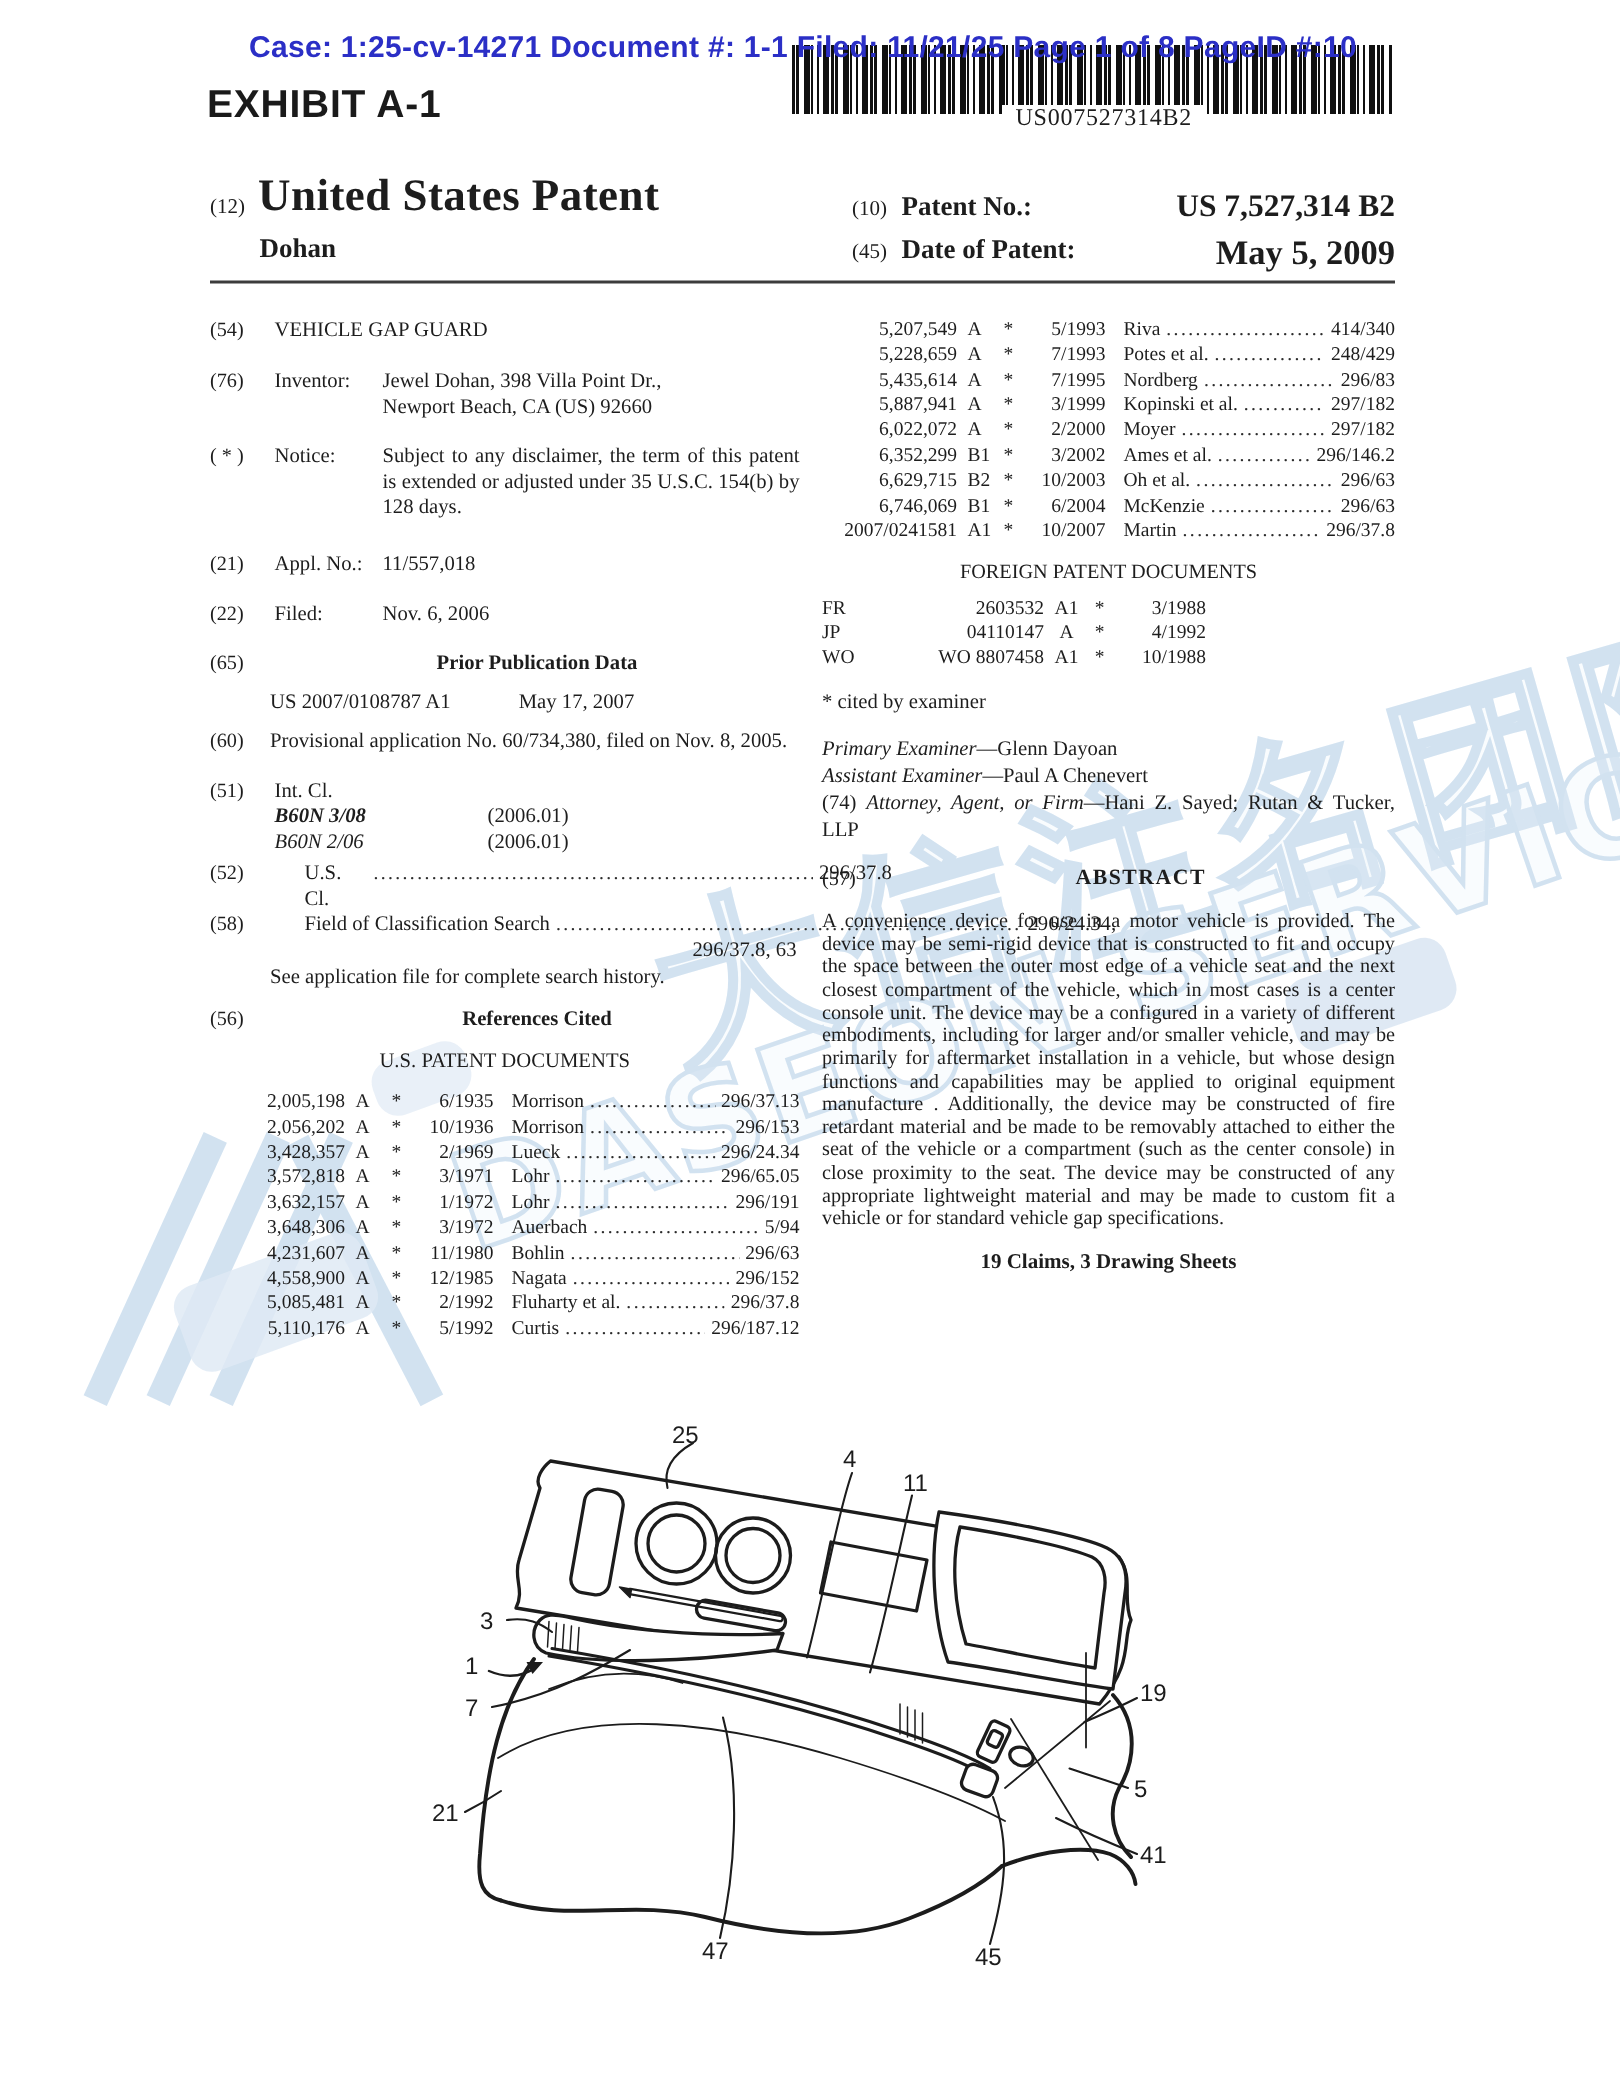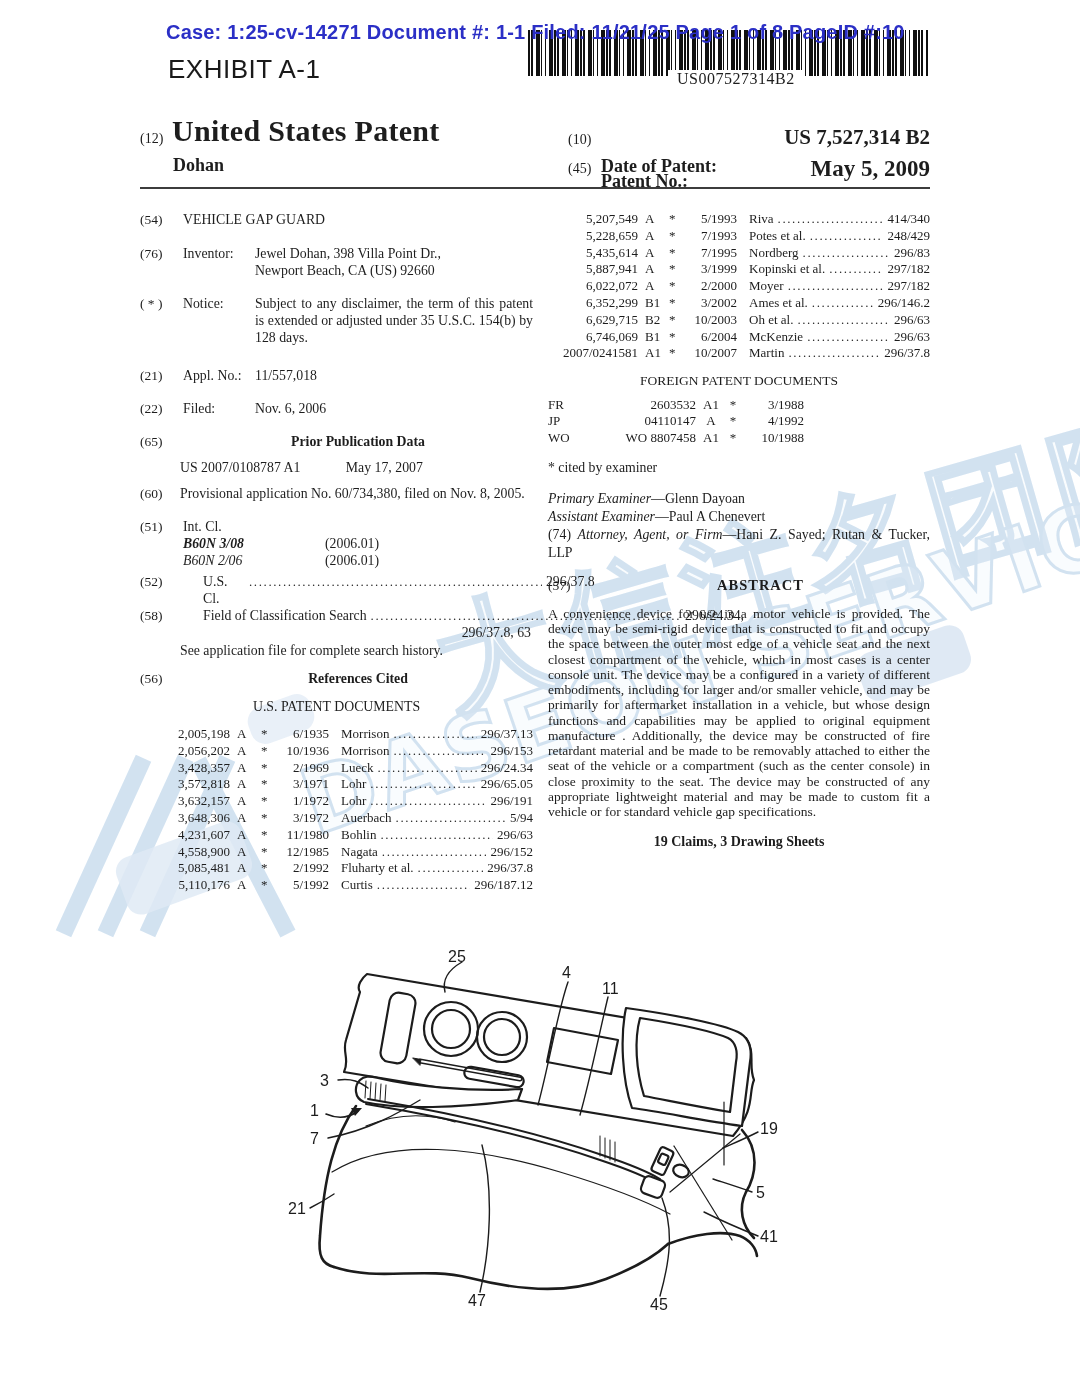--- a/index.html
+++ b/index.html
@@ -8,31 +8,31 @@
   .sans{font-family:"Liberation Sans","DejaVu Sans",sans-serif;}
   .abs{position:absolute;}
   .b{font-weight:normal;}
   .i{font-style:italic;}
   .bi{font-weight:bold;font-style:italic;}
   .ctr{text-align:center;}
   .blk{display:block;}
 
   
   .case-header{left:166px;top:21px;font-size:20px;font-weight:700;color:#2b2fc6;z-index:6;white-space:nowrap;letter-spacing:.2px;}
-  .exhibit{left:168px;top:54px;font-size:26px;font-weight:400;color:#1a1a1a;letter-spacing:.5px;z-index:6;}
+  .exhibit{left:138px;top:54px;font-size:26px;font-weight:700;color:#1a1a1a;letter-spacing:.5px;z-index:6;}
   .barcode{left:528px;top:30px;width:400px;height:46px;z-index:2;
     background:repeating-linear-gradient(90deg,#101010 0 2px,#fff 2px 3px,#101010 3px 5px,#fff 5px 8px,#101010 8px 12px,#fff 12px 13px,#101010 13px 14px,#fff 14px 17px,#101010 17px 18px,#fff 18px 21px,#101010 21px 25px,#fff 25px 26px);}
   .barcode-number{left:668px;top:70px;background:#fff;padding:0 9px;font-size:16px;z-index:3;letter-spacing:.5px;}
 
   
   .code12{left:140px;top:131px;font-size:14px;}
   .us-title{left:172px;top:114px;font-size:30px;font-weight:bold;letter-spacing:.3px;}
   .surname{left:173px;top:155px;font-size:18px;font-weight:bold;}
   .code10{left:568px;top:132px;font-size:14px;}
-  .pn-label{left:601px;top:127px;font-size:18px;font-weight:bold;margin-top:44px;}
+  .pn-label{left:601px;top:127px;font-size:18px;font-weight:bold;}
   .pn-value{right:150px;top:125px;font-size:21px;font-weight:bold;}
   .code45{left:568px;top:161px;font-size:14px;}
   .dp-label{left:601px;top:156px;font-size:18px;font-weight:bold;}
   .dp-value{right:150px;top:156px;font-size:23px;font-weight:bold;}
   .rule{left:140px;top:187px;width:790px;border-top:2px solid #3c3c3c;height:0;}
 
   
   .col{position:absolute;top:206px;font-size:13.8px;line-height:17px;z-index:1;}
   .col-left{left:140px;width:393px;}
   .col-right{left:548px;width:382px;}

